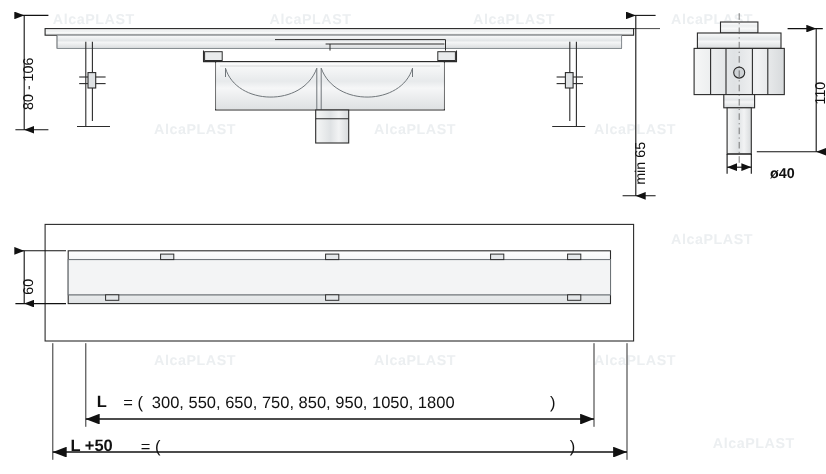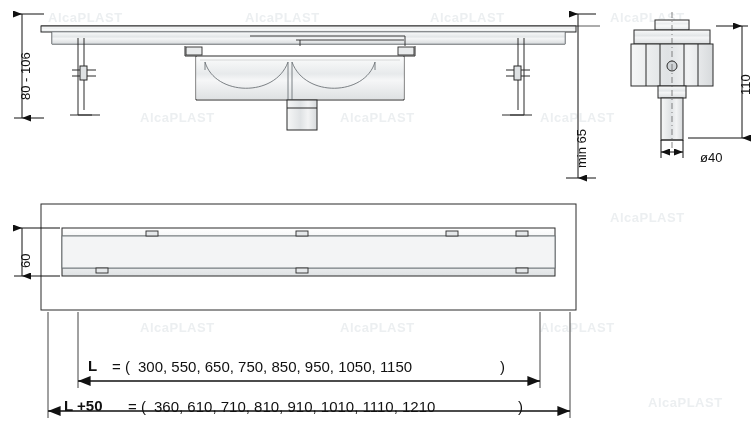--- a/index.html
+++ b/index.html
@@ -1,19 +1,19 @@
 <!DOCTYPE html>
 <html><head>
 <meta charset="utf-8">
 <style>
   html,body{margin:0;padding:0;background:#ffffff;}
   body{width:751px;height:431px;font-family:"Liberation Sans", sans-serif;overflow:hidden;}
   #stage{position:relative;width:751px;height:428px;background:#fff;}
   .wm{position:absolute;font-family:"Liberation Sans", sans-serif;font-weight:bold;font-size:13px;color:#eceff1;letter-spacing:.5px;white-space:nowrap;user-select:none;}
-  .dim{position:absolute;font-size:13px;color:#111;white-space:nowrap;}
+  .dim{position:absolute;font-size:13px;color:#111;white-space:nowrap;font-weight:bold;}
   .dimv{position:absolute;font-size:13px;color:#111;white-space:nowrap;transform-origin:left top;}
   .bigdim{position:absolute;font-size:15px;color:#111;font-weight:bold;white-space:nowrap;}
   svg{position:absolute;left:0;top:0;overflow:visible;}
 </style>
 </head>
 <body>
 
 <div id="stage">
 
   <div id="watermark-layer">
@@ -225,21 +225,20 @@
   </svg>
 
   <div class="dimv" style="left:18px;top:100px;transform:rotate(-90deg);">80 - 106</div>
   <div class="dimv" style="left:574px;top:168px;transform:rotate(-90deg);">min 65</div>
   <div class="dimv" style="left:738px;top:95px;transform:rotate(-90deg);">110</div>
   <div class="dim" style="left:700px;top:150px;">ø40</div>
   <div class="dimv" style="left:18px;top:268px;transform:rotate(-90deg);">60</div>
 
   <div class="bigdim" style="left:88px;top:357px;">L</div>
   <div class="bigdim" style="left:112px;top:358px;font-weight:normal;">= (</div>
-  <div class="bigdim" style="left:138px;top:358px;font-weight:normal;">300, 550, 650, 750, 850, 950, 1050, 1150</div>
+  <div class="bigdim" style="left:138px;top:358px;font-weight:normal;">300, 550, 650, 750, 850, 950, 1050, 1800</div>
   <div class="bigdim" style="left:500px;top:358px;font-weight:normal;">)</div>
 
   <div class="bigdim" style="left:64px;top:397px;">L +50</div>
   <div class="bigdim" style="left:128px;top:398px;font-weight:normal;">= (</div>
-  <div class="bigdim" style="left:154px;top:398px;font-weight:normal;">360, 610, 710, 810, 910, 1010, 1110, 1210</div>
   <div class="bigdim" style="left:518px;top:398px;font-weight:normal;">)</div>
 
 </div>
 
 </body></html>

